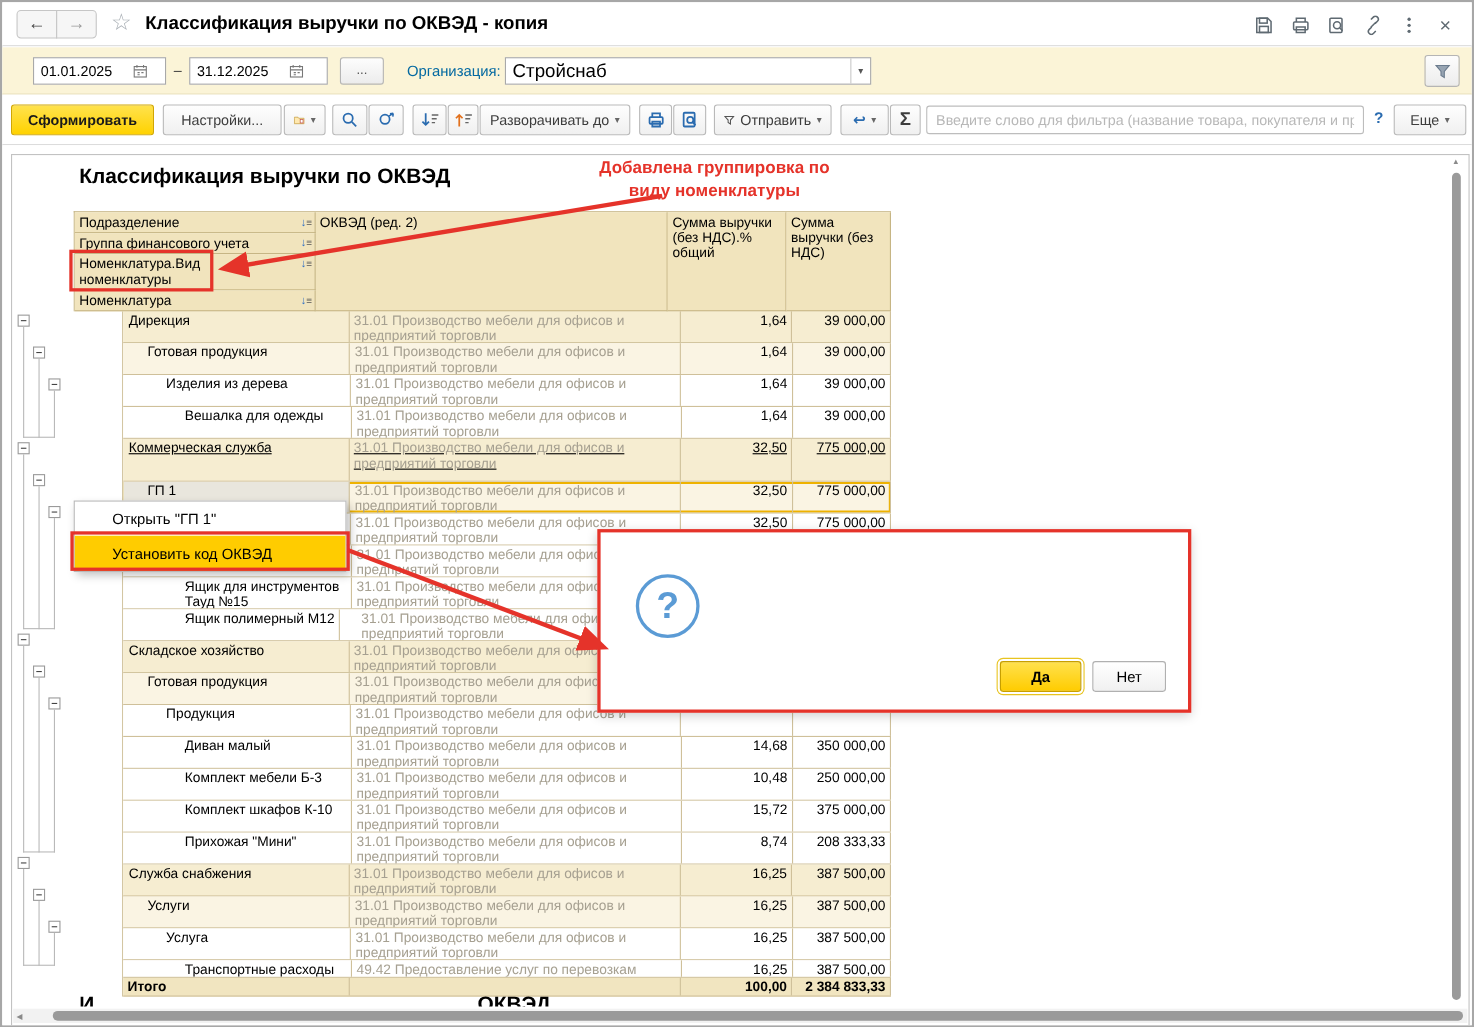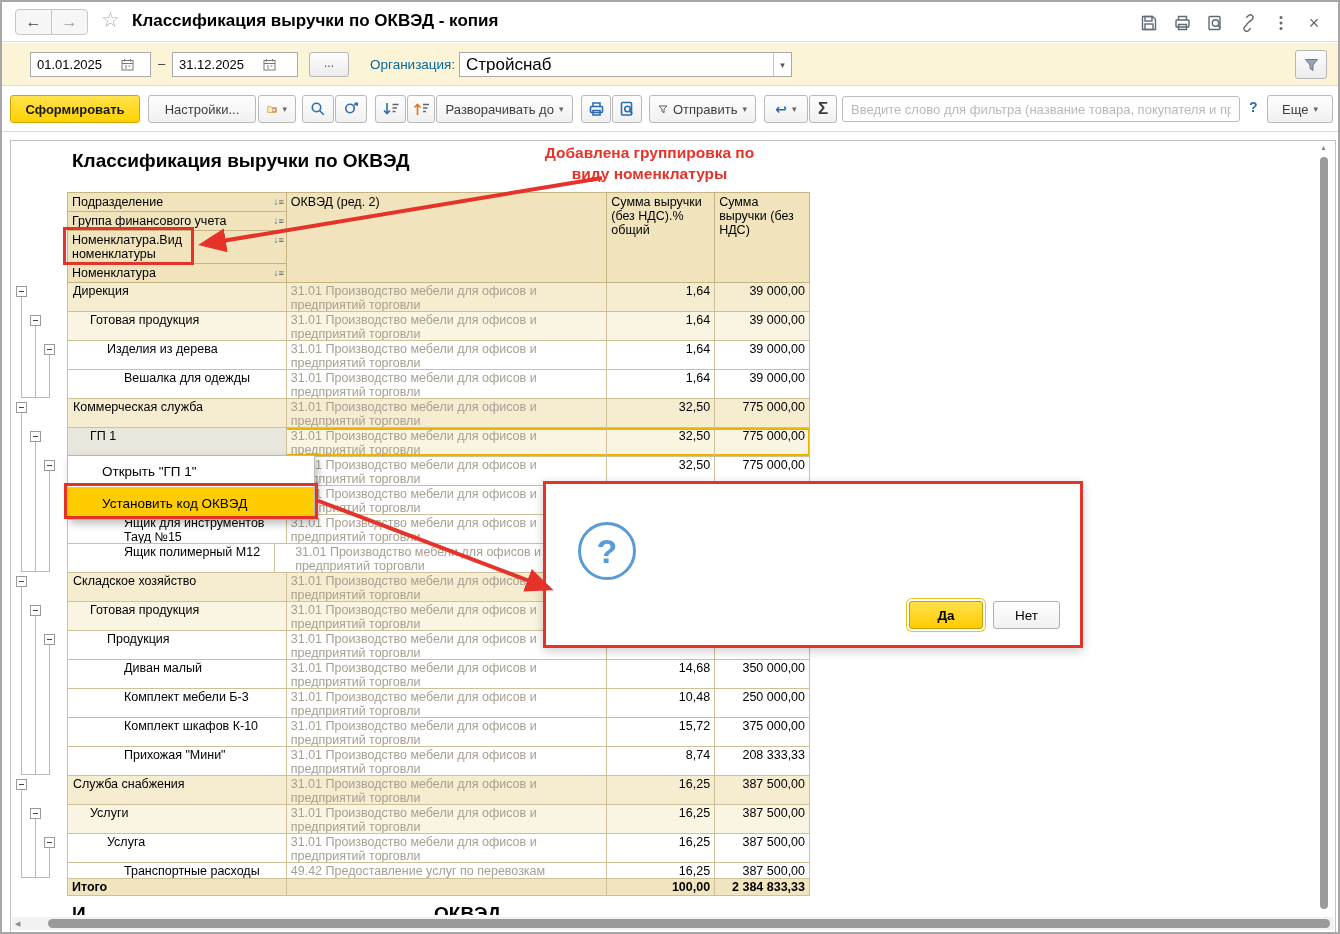--- a/index.html
+++ b/index.html
@@ -52,21 +52,21 @@
 
   
   #grid{position:absolute;left:65px;top:60px;width:743px;font-size:12.5px;line-height:14px;}
   .thead{display:flex;border-top:1px solid #c6b584;border-left:1px solid #c6b584;}
   .hleft{width:219px;display:flex;flex-direction:column;}
   .hcell{position:relative;background:#f1e4bd;border-right:1px solid #c6b584;border-bottom:1px solid #c6b584;padding:2px 20px 0 4px;}
   .hcol{background:#f1e4bd;border-right:1px solid #c6b584;border-bottom:1px solid #c6b584;padding:2px 3px 0 4px;height:90px;}
   .sorticon{position:absolute;right:2px;top:2px;font-size:10px;}
   .sorticon .arr{color:#2f6fc4;font-style:normal;font-weight:bold;}
   .sorticon .bars{color:#555;font-style:normal;font-size:9px;}
-  #rows{border-left:1px solid #cfc09a;}
+  #rows{border-left:1px solid #cfc09a;margin-left:44px;}
   .trow{display:flex;border-bottom:1px solid #cfc09a;background:#fff;}
   .trow>div{border-right:1px solid #cfc09a;padding:1px 3px 0 4px;overflow:hidden;}
   .c1{width:219px;}
   .c2{width:321px;color:#a6a091;}
   .c3{width:108px;text-align:right;padding-right:4px !important;}
   .c4{width:95px;text-align:right;padding-right:4px !important;}
   .lvl0{background:#f6edd1;}
   .lvl1{background:#faf4e3;}
   .sel{box-shadow:inset 0 0 0 2px #eeb200;}
   .sel .c1{background:#e9e6dd;}
@@ -359,21 +359,21 @@
             <div class="c2">31.01 Производство мебели для офисов и предприятий торговли</div>
             <div class="c3">1,64</div>
             <div class="c4">39 000,00</div>
           </div>
           <div class="trow lvl3" style="height: 29px;">
             <div class="c1" style="padding-left: 56px;">Вешалка для одежды</div>
             <div class="c2">31.01 Производство мебели для офисов и предприятий торговли</div>
             <div class="c3">1,64</div>
             <div class="c4">39 000,00</div>
           </div>
-          <div class="trow lvl0" style="height: 29px;">
+          <div class="trow lvl0" style="height: 39px; text-decoration: underline;">
             <div class="c1" style="padding-left: 5px;">Коммерческая служба</div>
             <div class="c2">31.01 Производство мебели для офисов и предприятий торговли</div>
             <div class="c3">32,50</div>
             <div class="c4">775 000,00</div>
           </div>
           <div class="trow lvl1 sel" style="height: 29px;">
             <div class="c1" style="padding-left: 22px;">ГП 1</div>
             <div class="c2">31.01 Производство мебели для офисов и предприятий торговли</div>
             <div class="c3">32,50</div>
             <div class="c4">775 000,00</div>

